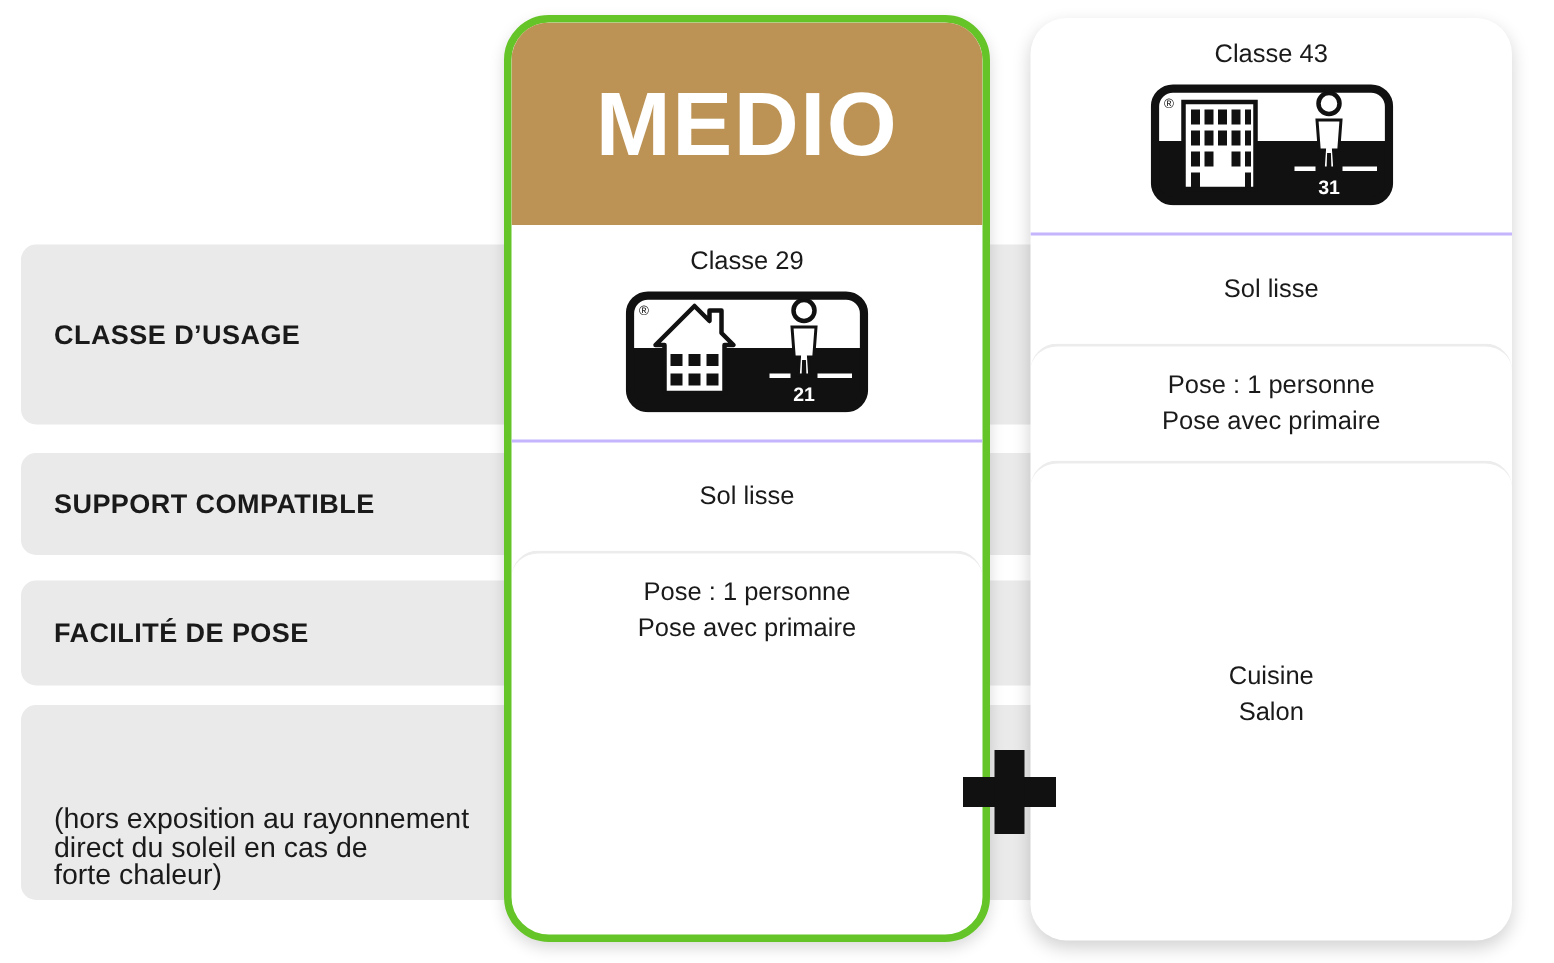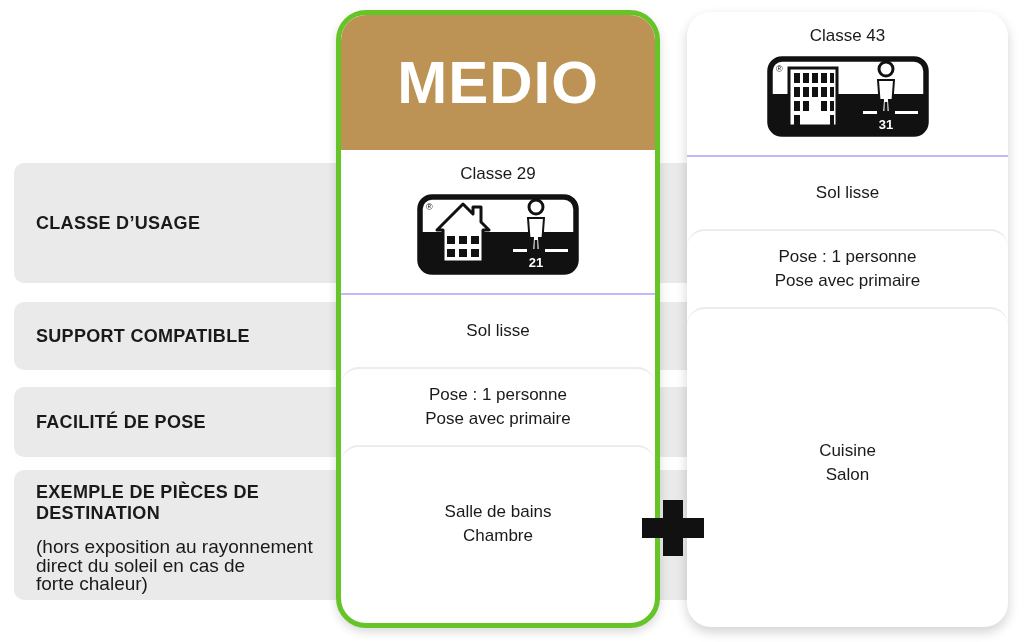--- a/index.html
+++ b/index.html
@@ -60,21 +60,20 @@
 <div class="stage">
 
   <div class="row-band band-1"></div>
   <div class="row-band band-2"></div>
   <div class="row-band band-3"></div>
   <div class="row-band band-4"></div>
 
   <div class="row-label label-1">CLASSE D’USAGE</div>
   <div class="row-label label-2">SUPPORT COMPATIBLE</div>
   <div class="row-label label-3">FACILITÉ DE POSE</div>
-  <div class="row-label label-4">EXEMPLE DE PIÈCES DE DESTINATION</div>
   <div class="row-note pre">(hors exposition au rayonnement
 direct du soleil en cas de
 forte chaleur)</div>
 
   <div class="card card-medio">
     <div class="card-header">MEDIO</div>
 
     <div class="cell cell-classe">
       <div class="classe-title">Classe 29</div>
       <svg class="pictogram" width="162" height="81" viewBox="0 0 162 81">
@@ -106,22 +105,20 @@
           <text x="119" y="73" font-size="13" font-weight="bold" fill="#ffffff" text-anchor="middle">21</text>
         </g>
         <rect x="3" y="3" width="156" height="75" rx="12" fill="none" stroke="#111111" stroke-width="5.5"></rect>
         <text x="9" y="16" font-size="9" fill="#111111">®</text>
       </svg>
     </div>
 
     <div class="cell cell-support">Sol lisse</div>
     <div class="cell cell-pose pre">Pose : 1 personne
 Pose avec primaire</div>
-    <div class="cell cell-rooms pre">Salle de bains
-Chambre</div>
   </div>
 
   <div class="card card-forte">
 
     <div class="cell cell-classe">
       <div class="classe-title">Classe 43</div>
       <svg class="pictogram" width="162" height="81" viewBox="0 0 162 81">
         <defs>
             <clipPath id="clip-f">
               <rect x="3" y="3" width="156" height="75" rx="12"></rect>

